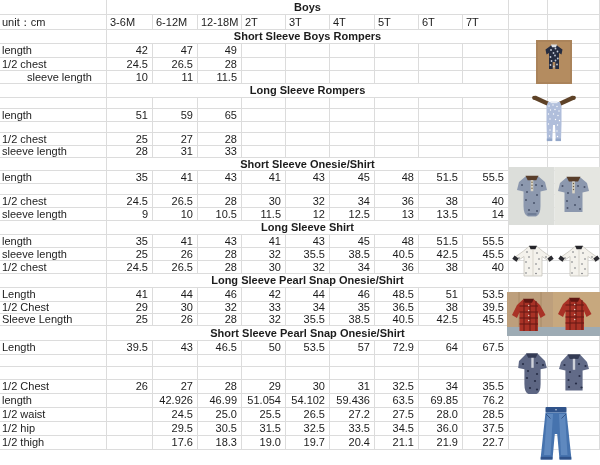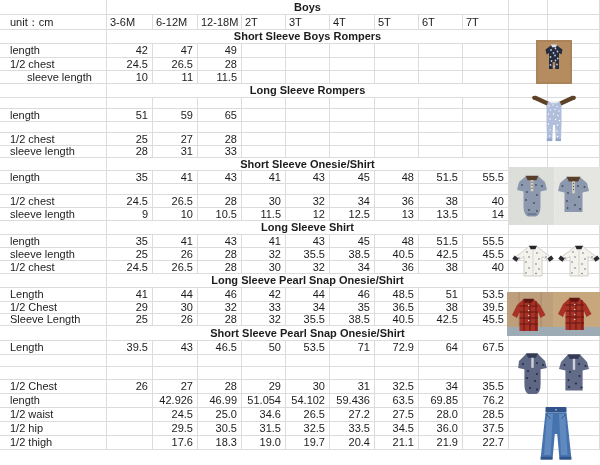--- a/index.html
+++ b/index.html
@@ -17,21 +17,21 @@
   .row:nth-child(3),.row:nth-child(4),.row:nth-child(7),.row:nth-child(18),
   .row:nth-child(22),.row:nth-child(23),.row:nth-child(27),.row:nth-child(30),
   .row:nth-child(31),.row:nth-child(32),.row:nth-child(33),.row:nth-child(34){height:14px;}
   .row:nth-child(8),.row:nth-child(10),.row:nth-child(15){height:11px;}
   .row:nth-child(12),.row:nth-child(24),.row:nth-child(25),.row:nth-child(28){height:12px;}
   .cell{
     border-right:1px solid #dcdcdc;border-bottom:1px solid #dcdcdc;
     font-size:11px;line-height:1;display:flex;align-items:center;
     overflow:hidden;white-space:nowrap;box-sizing:border-box;
   }
-  .lab{padding-left:10px;}
+  .lab{padding-left:2px;}
   .lab.indent{padding-left:27px;}
   .val{justify-content:flex-end;padding-right:4px;}
   .hsz{padding-left:3px;}
   .merged{grid-column:2/11;justify-content:center;font-weight:bold;}
   .merged.nb{font-weight:normal;}
   .photos{position:absolute;left:0;top:0;width:600px;height:465px;pointer-events:none;}
   .photo{position:absolute;}
 </style>
 </head>
 <body>
@@ -346,21 +346,21 @@
         <div class="cell img"></div>
         <div class="cell img"></div>
       </div>
       <div class="row r-data">
         <div class="cell lab">Length</div>
         <div class="cell val">39.5</div>
         <div class="cell val">43</div>
         <div class="cell val">46.5</div>
         <div class="cell val">50</div>
         <div class="cell val">53.5</div>
-        <div class="cell val">71</div>
+        <div class="cell val">57</div>
         <div class="cell val">72.9</div>
         <div class="cell val">64</div>
         <div class="cell val">67.5</div>
         <div class="cell img"></div>
         <div class="cell img"></div>
       </div>
       <div class="row r-empty">
         <div class="cell lab"></div>
         <div class="cell val"></div>
         <div class="cell val"></div>
@@ -414,21 +414,21 @@
         <div class="cell val">69.85</div>
         <div class="cell val">76.2</div>
         <div class="cell img"></div>
         <div class="cell img"></div>
       </div>
       <div class="row r-data">
         <div class="cell lab">1/2 waist</div>
         <div class="cell val"></div>
         <div class="cell val">24.5</div>
         <div class="cell val">25.0</div>
-        <div class="cell val">34.6</div>
+        <div class="cell val">25.5</div>
         <div class="cell val">26.5</div>
         <div class="cell val">27.2</div>
         <div class="cell val">27.5</div>
         <div class="cell val">28.0</div>
         <div class="cell val">28.5</div>
         <div class="cell img"></div>
         <div class="cell img"></div>
       </div>
       <div class="row r-data">
         <div class="cell lab">1/2 hip</div>

